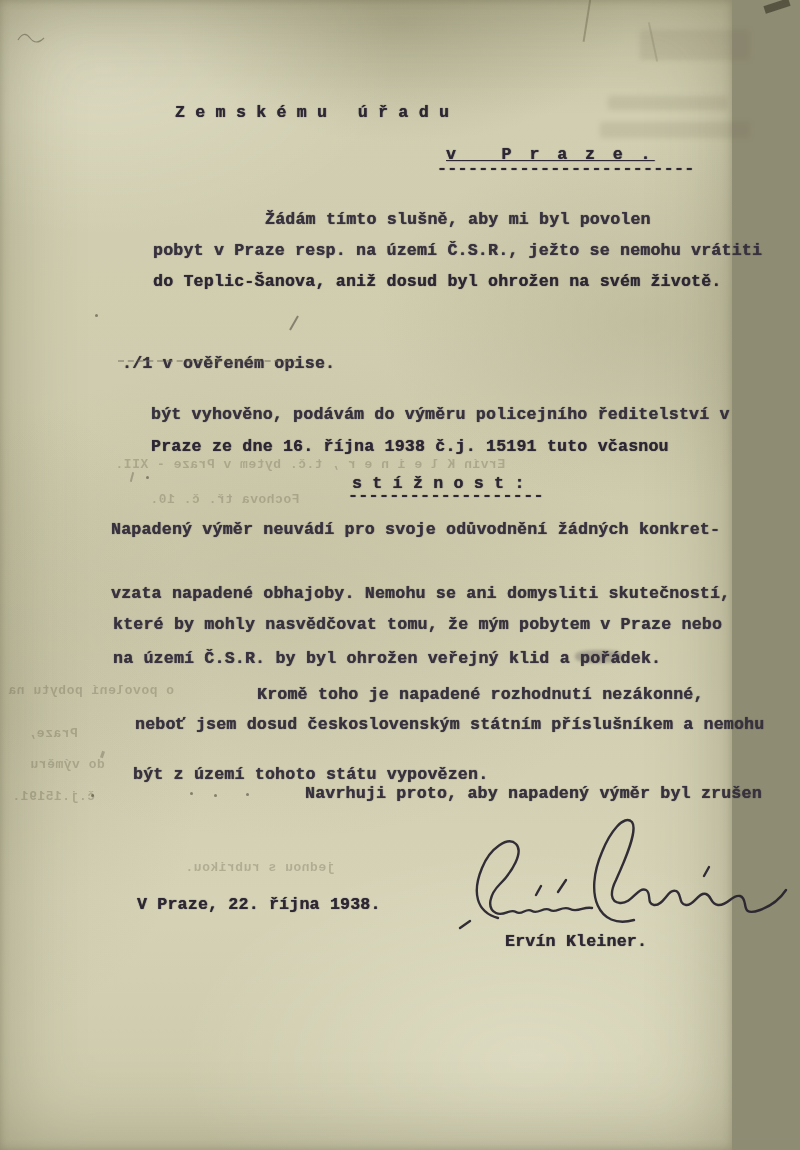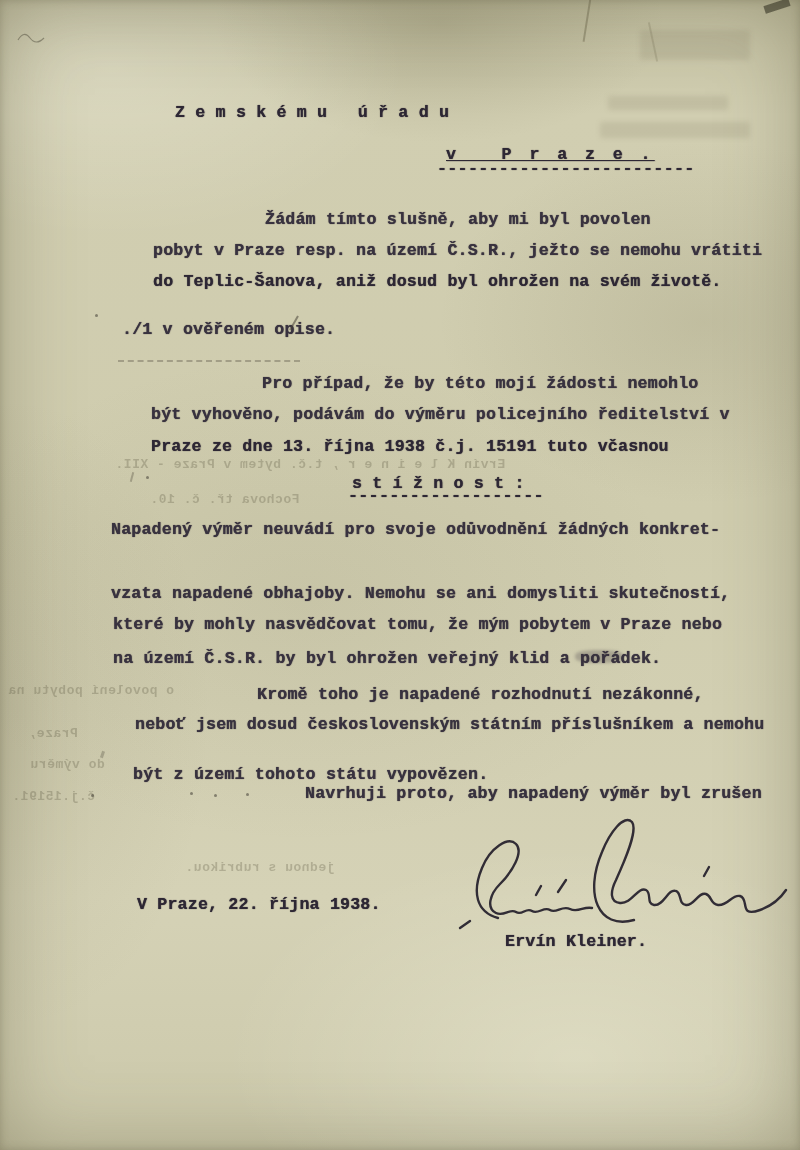--- a/index.html
+++ b/index.html
@@ -2,21 +2,21 @@
 <html><head>
 <meta charset="utf-8">
 <style>
   html,body{margin:0;padding:0;}
   body{
     width:800px;height:1150px;overflow:hidden;
     background:#8f8c74;
     font-family:"Liberation Mono","DejaVu Sans Mono",monospace;
   }
   #paper{
-    position:relative;width:800px;height:1150px;
+    position:relative;width:732px;height:1150px;
     background-image:
       radial-gradient(ellipse 420px 240px at 14% 6%, rgba(255,255,245,0.22), transparent 70%),
       radial-gradient(ellipse 500px 300px at 72% 92%, rgba(255,255,238,0.28), transparent 70%),
       radial-gradient(ellipse 380px 260px at 88% 28%, rgba(112,107,76,0.16), transparent 70%),
       radial-gradient(ellipse 520px 340px at 38% 52%, rgba(120,115,88,0.10), transparent 72%),
       radial-gradient(ellipse 300px 160px at 55% 2%, rgba(105,100,70,0.22), transparent 75%),
       radial-gradient(ellipse 260px 420px at 2% 62%, rgba(118,112,82,0.12), transparent 75%),
       linear-gradient(180deg,#c3c0a2 0%, #d1ceb1 10%, #cfccae 45%, #d5d2b6 78%, #cbc8aa 100%);
     box-shadow: inset 0 0 80px rgba(92,87,58,0.38), inset 0 0 10px rgba(70,65,40,0.28);
   }
@@ -58,25 +58,24 @@
 <div id="paper">
 
   <div class="tl d" style="left:175px;top:104px">Z e m s k é m u   ú ř a d u</div>
   <div class="tl d sp" style="left:446px;top:146px">v   P r a z e .</div>
   <div class="tl d dash" style="left:437px;top:160px">-------------------------</div>
 
   <div class="tl" style="left:265px;top:211px">Žádám tímto slušně, aby mi byl povolen</div>
   <div class="tl" style="left:153px;top:242px">pobyt v Praze resp. na území Č.S.R., ježto se nemohu vrátiti</div>
   <div class="tl d" style="left:153px;top:273px">do Teplic-Šanova, aniž dosud byl ohrožen na svém životě.</div>
 
-  <div class="tl" style="left:122px;top:321px">./1 v ověřeném opise.</div>
+  <div class="tl" style="left:122px;top:355px">./1 v ověřeném opise.</div>
 
-  <div class="tl" style="left:262px;top:375px">Pro případ, že by této mojí žádosti nemohlo</div>
   <div class="tl" style="left:151px;top:406px">být vyhověno, podávám do výměru policejního ředitelství v</div>
-  <div class="tl d" style="left:151px;top:438px">Praze ze dne 13. října 1938 č.j. 15191 tuto včasnou</div>
+  <div class="tl d" style="left:151px;top:438px">Praze ze dne 16. října 1938 č.j. 15191 tuto včasnou</div>
 
   <div class="tl d" style="left:352px;top:475px">s t í ž n o s t :</div>
   <div class="tl d dash" style="left:348px;top:487px">-------------------</div>
 
   <div class="tl" style="left:111px;top:521px">Napadený výměr neuvádí pro svoje odůvodnění žádných konkret-</div>
   <div class="tl" style="left:111px;top:585px">vzata napadené obhajoby. Nemohu se ani domysliti skutečností,</div>
   <div class="tl" style="left:113px;top:616px">které by mohly nasvědčovat tomu, že mým pobytem v Praze nebo</div>
   <div class="tl" style="left:113px;top:650px">na území Č.S.R. by byl ohrožen veřejný klid a pořádek.</div>
   <div class="tl" style="left:135px;top:716px">neboť jsem dosud československým státním příslušníkem a nemohu</div>
   <div class="tl" style="left:257px;top:686px">Kromě toho je napadené rozhodnutí nezákonné,</div>

